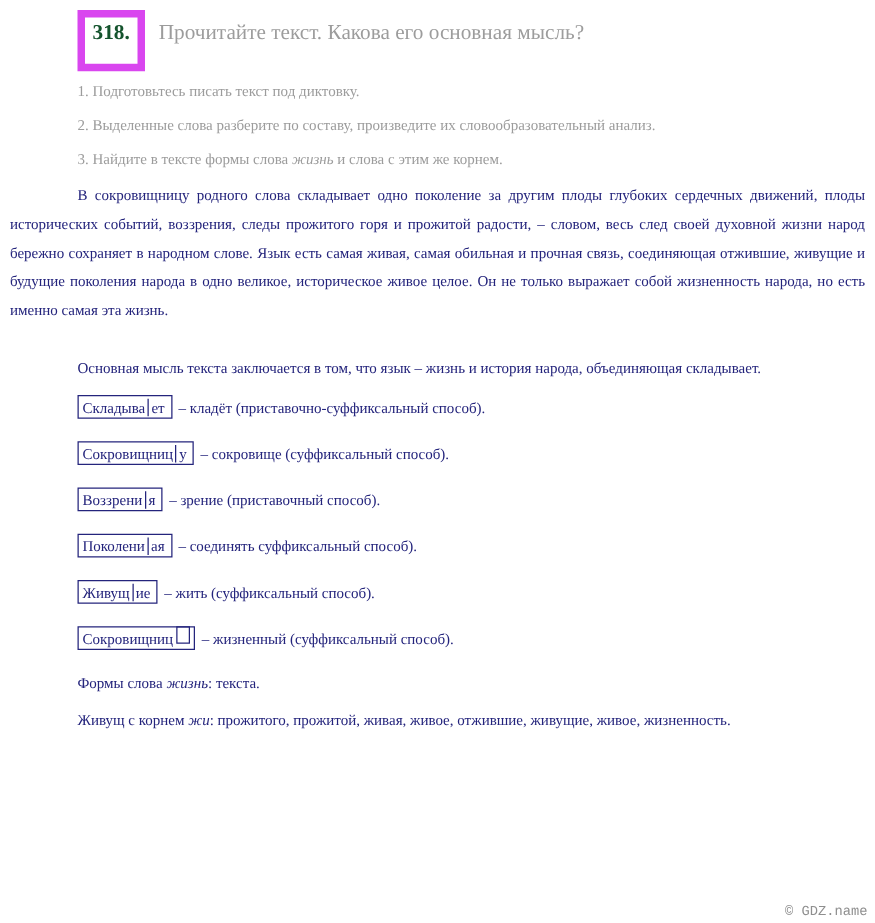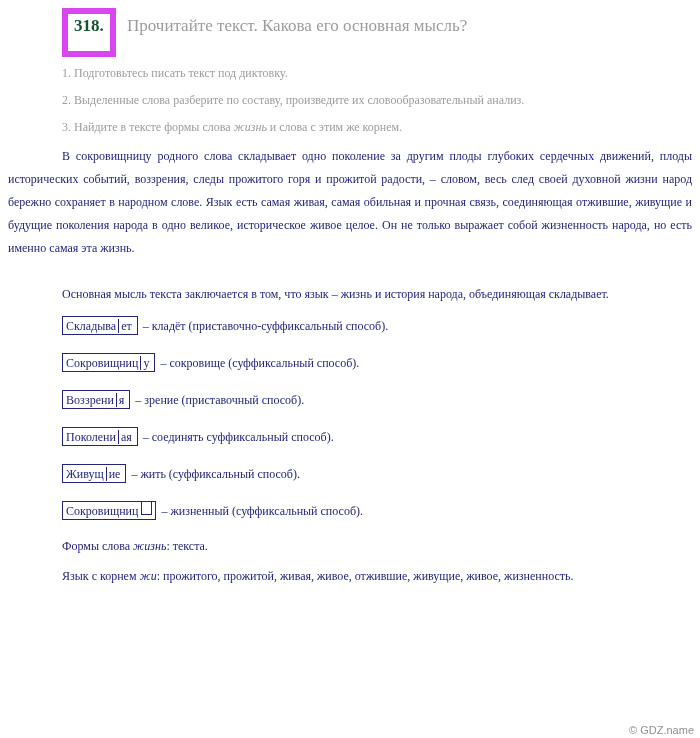--- a/index.html
+++ b/index.html
@@ -43,21 +43,21 @@
   .rest { margin-left: 5px; }
   .plain { text-indent: 54px; margin: 0 0 7px 0; }
   .last-line { text-indent: 54px; margin: 2px 0 0 0; }
   i { font-style: italic; }
   .footer {
     position: absolute;
     right: 6px;
     bottom: 2px;
     font-size: 11px;
     color: #8f8f8f;
-    font-family: Liberation Sans, sans-serif;
+    font-family: Liberation Mono, monospace;
   }
 </style>
 </head>
 <body>
 
 <div>
 
   <div class="head">
     <span class="num-box">318.</span>
     <span>Прочитайте текст. Какова его основная мысль?</span>
@@ -80,17 +80,17 @@
   <p class="row"><span class="wbox"><span>Воззрени</span><span class="ending">я</span></span><span class="rest">– зрение (приставочный способ).</span></p>
 
   <p class="row"><span class="wbox"><span>Поколени</span><span class="ending">ая</span></span><span class="rest">– соединять суффиксальный способ).</span></p>
 
   <p class="row"><span class="wbox"><span>Живущ</span><span class="ending">ие</span></span><span class="rest">– жить (суффиксальный способ).</span></p>
 
   <p class="row"><span class="wbox"><span>Сокровищниц</span><span class="ending zero"></span></span><span class="rest">– жизненный (суффиксальный способ).</span></p>
 
   <p class="plain"><span>Формы слова </span><i>жизнь</i><span>: текста.</span></p>
 
-  <p class="last-line"><span>Язык с корнем </span><i>жи</i><span>: прожитого, прожитой, живая, живое, отжившие, живущие, живое, жизненность.</span></p>
+  <p class="last-line"><span>Живущ с корнем </span><i>жи</i><span>: прожитого, прожитой, живая, живое, отжившие, живущие, живое, жизненность.</span></p>
 
   <div class="footer">© GDZ.name</div>
 
 </div>
 
 </body></html>

